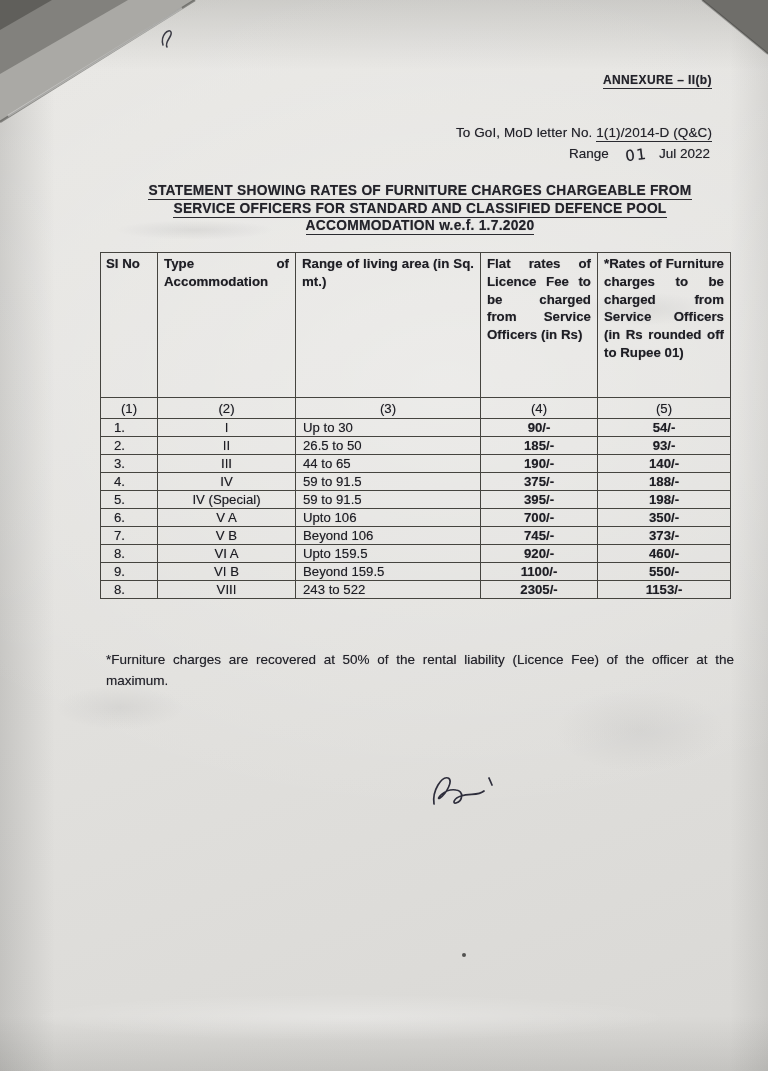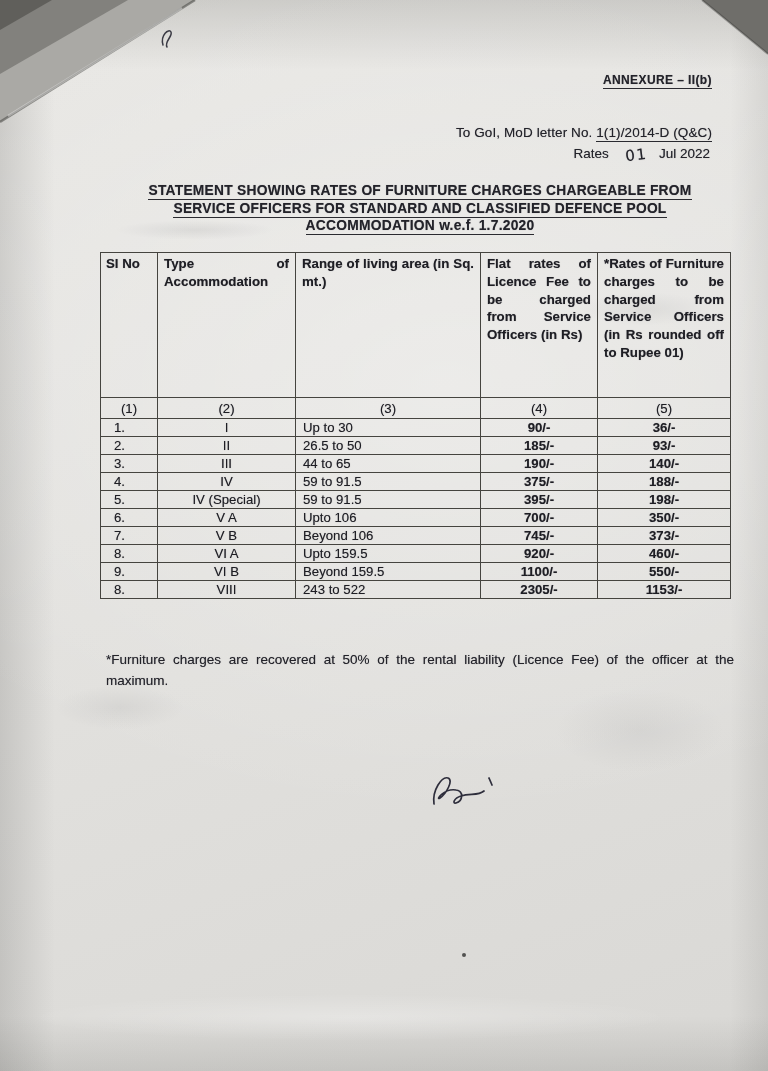--- a/index.html
+++ b/index.html
@@ -112,21 +112,21 @@
 
   <div class="annexure">
     <span class="u">ANNEXURE – II(b)</span>
   </div>
 
   <div class="letter-line">
     <span>To GoI, MoD letter No. </span><span class="u">1(1)/2014-D (Q&amp;C)</span>
   </div>
 
   <div class="dated-line">
-    <span>Rates</span><span class="hand">01</span><span>Jul 2022</span>
+    <span>Range</span><span class="hand">01</span><span>Jul 2022</span>
   </div>
 
   <div class="title">
     <div><span class="u">STATEMENT SHOWING RATES OF FURNITURE CHARGES CHARGEABLE FROM</span></div>
     <div><span class="u">SERVICE OFFICERS FOR STANDARD AND CLASSIFIED DEFENCE POOL</span></div>
     <div><span class="u">ACCOMMODATION w.e.f. 1.7.2020</span></div>
   </div>
 
   <table class="rates">
     <colgroup>
@@ -151,21 +151,21 @@
         <td>(4)</td>
         <td>(5)</td>
       </tr>
     </thead>
     <tbody class="data">
       <tr>
         <td class="sl">1.</td>
         <td class="type">I</td>
         <td class="range">Up to 30</td>
         <td class="fee">90/-</td>
-        <td class="furn">36/-</td>
+        <td class="furn">54/-</td>
       </tr>
       <tr>
         <td class="sl">2.</td>
         <td class="type">II</td>
         <td class="range">26.5 to 50</td>
         <td class="fee">185/-</td>
         <td class="furn">93/-</td>
       </tr>
       <tr>
         <td class="sl">3.</td>

